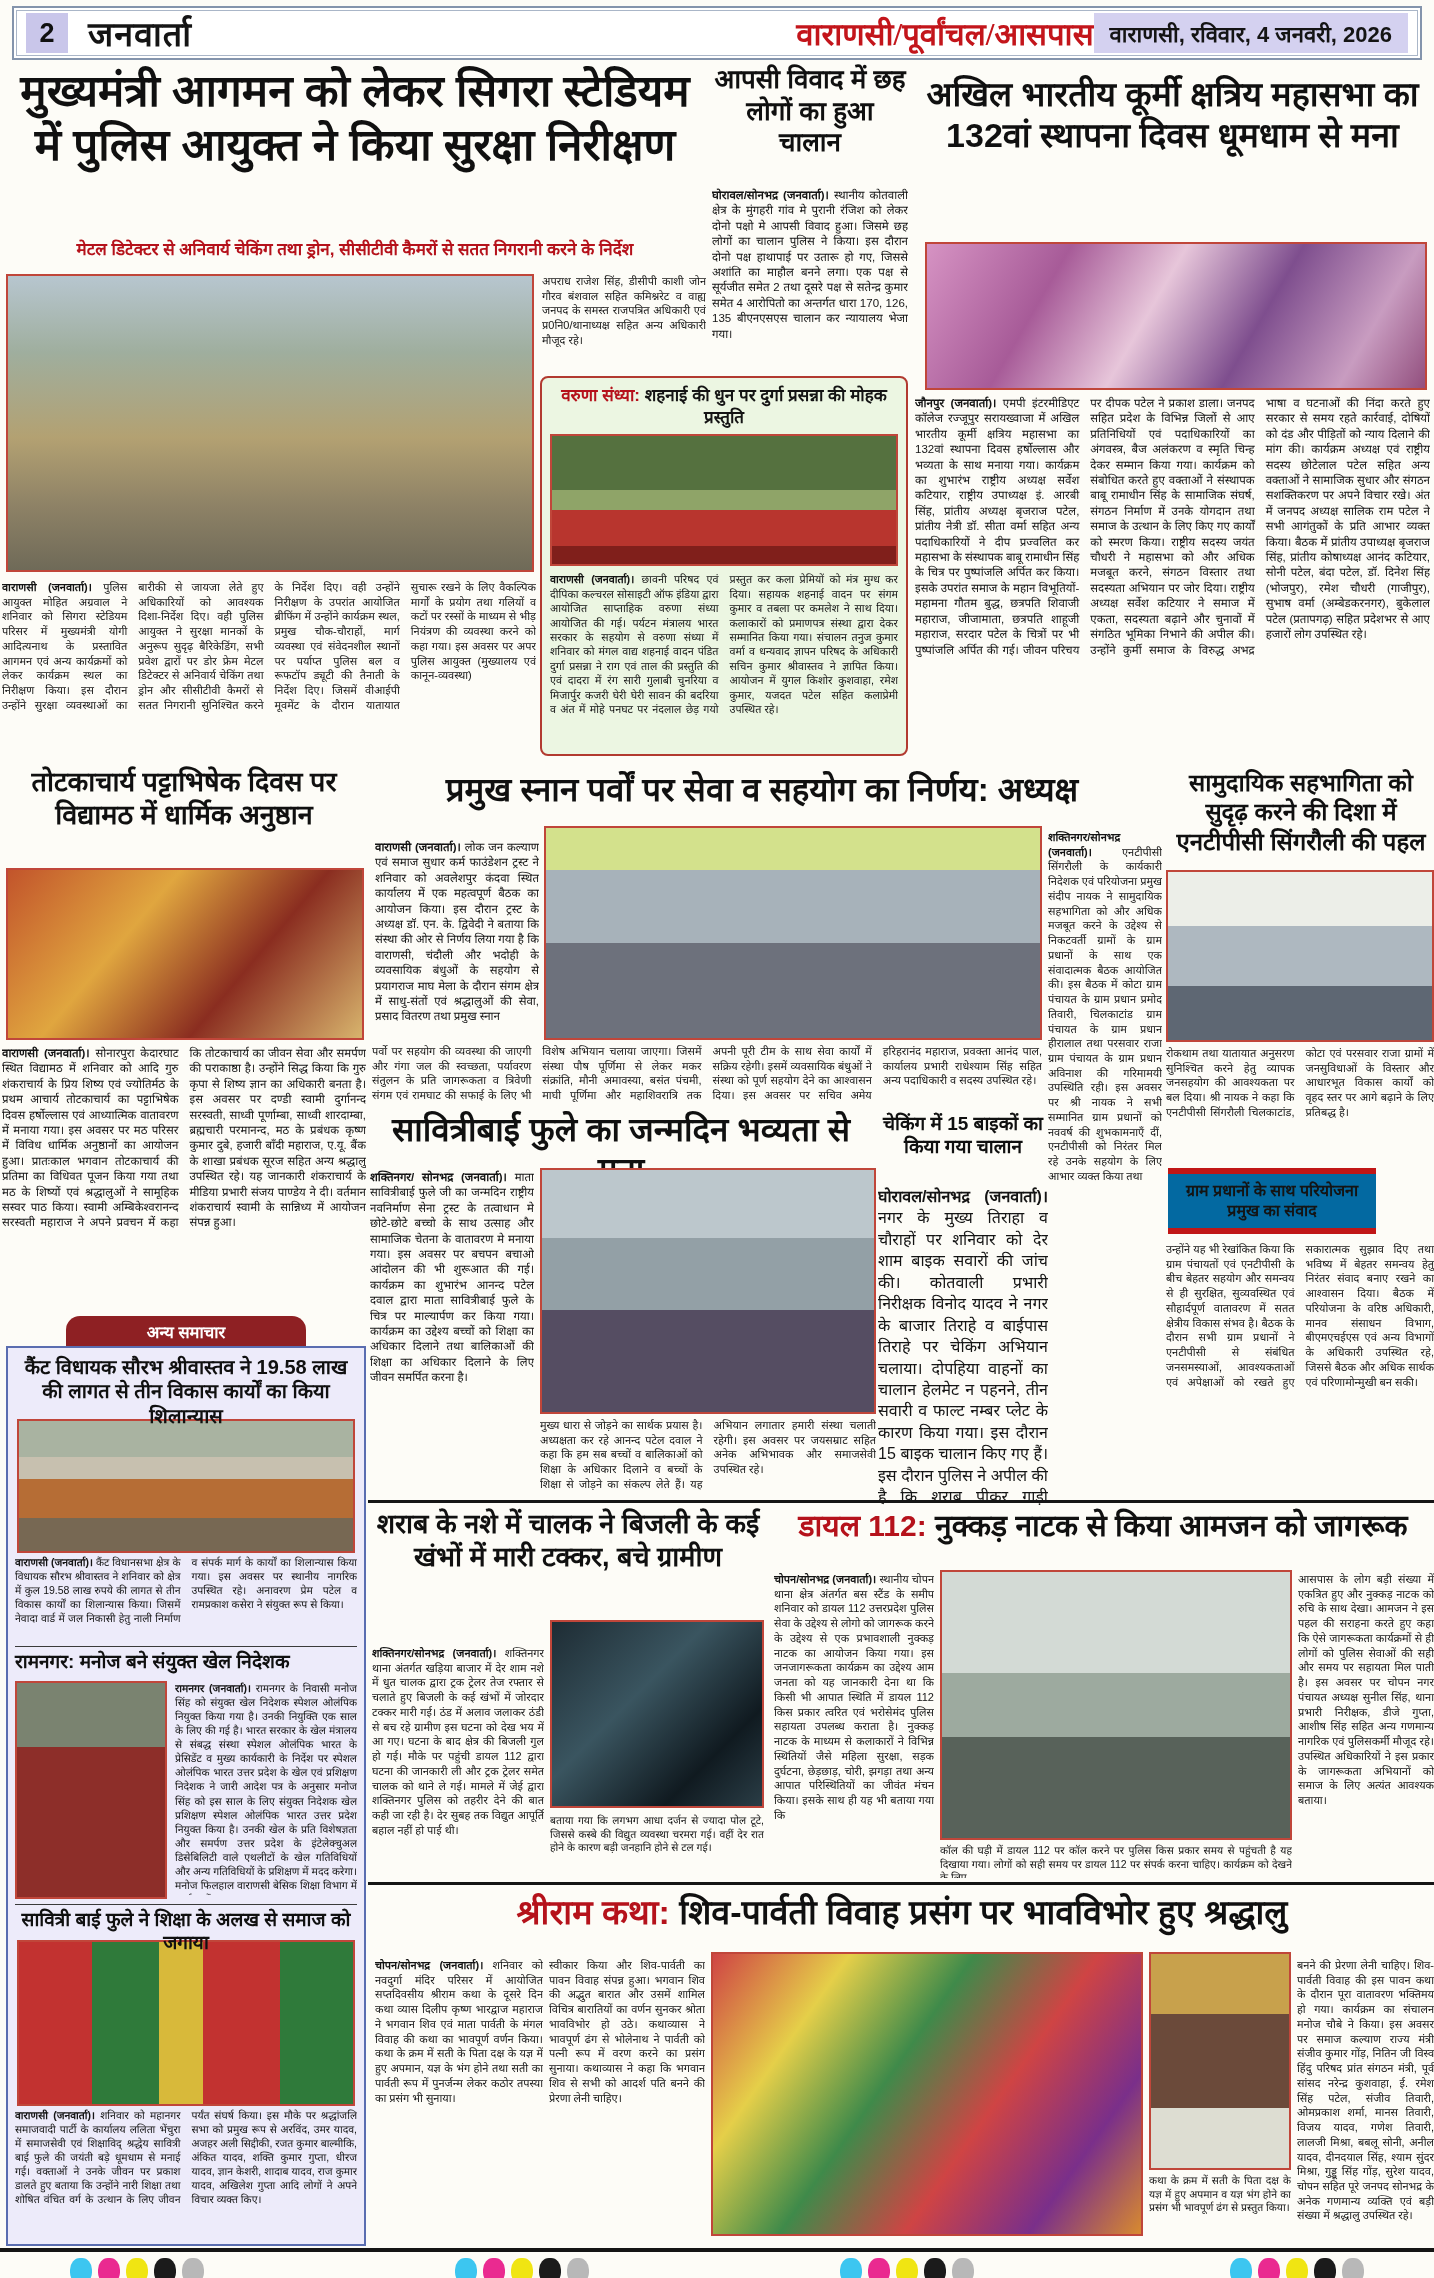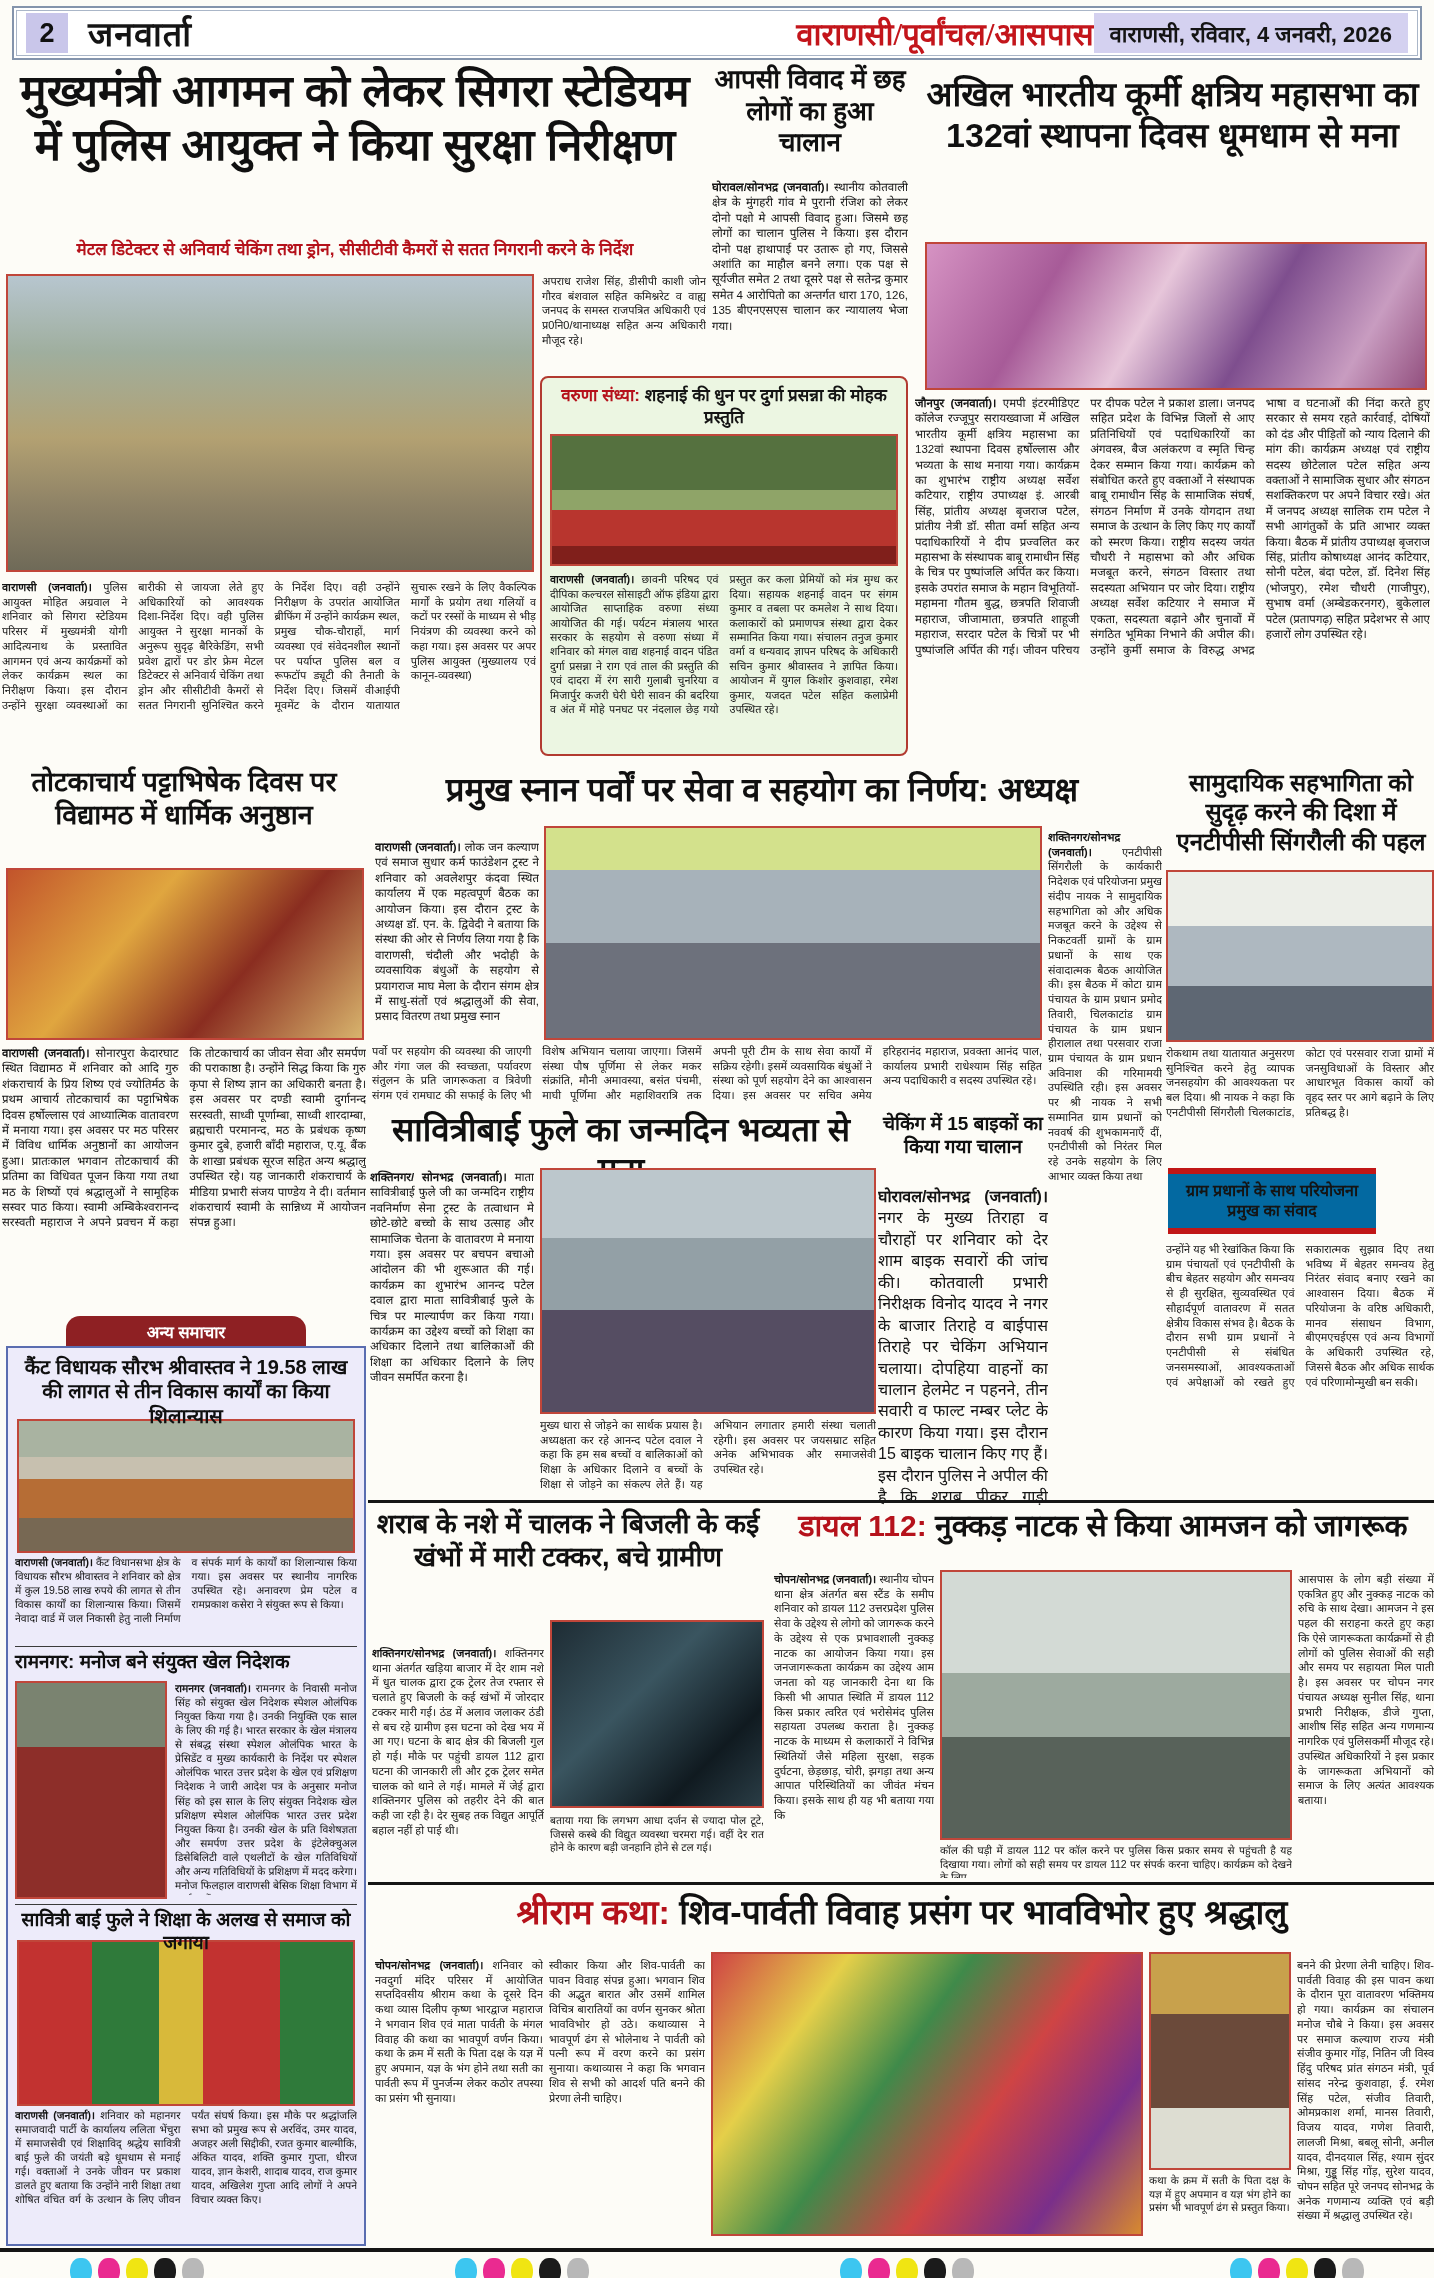--- a/index.html
+++ b/index.html
@@ -77,21 +77,21 @@
   <div class="abs hl" style="left:2px;top:64px;width:706px;height:172px;font-size:44px;">मुख्यमंत्री आगमन को लेकर सिगरा स्टेडियम में पुलिस आयुक्त ने किया सुरक्षा निरीक्षण</div>
   <div class="abs photo ph-police" style="left:6px;top:274px;width:528px;height:298px;"></div>
   <div class="abs body-txt" style="left:542px;top:274px;width:164px;height:98px;font-size:11px;">
     <p><span>अपराध राजेश सिंह, डीसीपी काशी जोन गौरव बंशवाल सहित कमिश्नरेट व वाह्य जनपद के समस्त राजपत्रित अधिकारी एवं प्र0नि0/थानाध्यक्ष सहित अन्य अधिकारी मौजूद रहे।</span></p>
   </div>
   <div class="abs body-txt c4" style="left:2px;top:580px;width:534px;height:192px;font-size:11px;">
     <p><b class="dl">वाराणसी (जनवार्ता)।</b><span>पुलिस आयुक्त मोहित अग्रवाल ने शनिवार को सिगरा स्टेडियम परिसर में मुख्यमंत्री योगी आदित्यनाथ के प्रस्तावित आगमन एवं अन्य कार्यक्रमों को लेकर कार्यक्रम स्थल का निरीक्षण किया। इस दौरान उन्होंने सुरक्षा व्यवस्थाओं का बारीकी से जायजा लेते हुए अधिकारियों को आवश्यक दिशा-निर्देश दिए। वही पुलिस आयुक्त ने सुरक्षा मानकों के अनुरूप सुदृढ़ बैरिकेडिंग, सभी प्रवेश द्वारों पर डोर फ्रेम मेटल डिटेक्टर से अनिवार्य चेकिंग तथा ड्रोन और सीसीटीवी कैमरों से सतत निगरानी सुनिश्चित करने के निर्देश दिए। वही उन्होंने निरीक्षण के उपरांत आयोजित ब्रीफिंग में उन्होंने कार्यक्रम स्थल, प्रमुख चौक-चौराहों, मार्ग व्यवस्था एवं संवेदनशील स्थानों पर पर्याप्त पुलिस बल व रूफटॉप ड्यूटी की तैनाती के निर्देश दिए। जिसमें वीआईपी मूवमेंट के दौरान यातायात सुचारू रखने के लिए वैकल्पिक मार्गों के प्रयोग तथा गलियों व कटों पर रस्सों के माध्यम से भीड़ नियंत्रण की व्यवस्था करने को कहा गया। इस अवसर पर अपर पुलिस आयुक्त (मुख्यालय एवं कानून-व्यवस्था)</span></p>
   </div>
 
   <div class="abs hl" style="left:712px;top:64px;width:196px;height:112px;font-size:26px;">आपसी विवाद में छह लोगों का हुआ चालान</div>
-  <div class="abs body-txt" style="left:712px;top:180px;width:196px;height:192px;">
+  <div class="abs body-txt" style="left:712px;top:188px;width:196px;height:192px;">
     <p><b class="dl">घोरावल/सोनभद्र (जनवार्ता)।</b><span>स्थानीय कोतवाली क्षेत्र के मुंगहरी गांव मे पुरानी रंजिश को लेकर दोनो पक्षो मे आपसी विवाद हुआ। जिसमे छह लोगों का चालान पुलिस ने किया। इस दौरान दोनो पक्ष हाथापाई पर उतारू हो गए, जिससे अशांति का माहौल बनने लगा। एक पक्ष से सूर्यजीत समेत 2 तथा दूसरे पक्ष से सतेन्द्र कुमार समेत 4 आरोपितो का अन्तर्गत धारा 170, 126, 135 बीएनएसएस चालान कर न्यायालय भेजा गया।</span></p>
   </div>
 
   <div class="abs" id="varuna-box">
     <div class="vh"><span class="red">वरुणा संध्या:</span><span> शहनाई की धुन पर दुर्गा प्रसन्ना की मोहक प्रस्तुति</span></div>
     <div class="photo ph-varuna" style="width:344px;height:128px;margin:0 auto;"></div>
     <div class="body-txt c2" style="width:348px;height:196px;margin:6px auto 0 auto;font-size:10.8px;">
       <p><b class="dl">वाराणसी (जनवार्ता)।</b><span>छावनी परिषद एवं दीपिका कल्चरल सोसाइटी ऑफ इंडिया द्वारा आयोजित साप्ताहिक वरुणा संध्या आयोजित की गई। पर्यटन मंत्रालय भारत सरकार के सहयोग से वरुणा संध्या में शनिवार को मंगल वाद्य शहनाई वादन पंडित दुर्गा प्रसन्ना ने राग एवं ताल की प्रस्तुति की एवं दादरा में रंग सारी गुलाबी चुनरिया व मिजार्पुर कजरी घेरी घेरी सावन की बदरिया व अंत में मोहे पनघट पर नंदलाल छेड़ गयो प्रस्तुत कर कला प्रेमियों को मंत्र मुग्ध कर दिया। सहायक शहनाई वादन पर संगम कुमार व तबला पर कमलेश ने साथ दिया। कलाकारों को प्रमाणपत्र संस्था द्वारा देकर सम्मानित किया गया। संचालन तनुज कुमार वर्मा व धन्यवाद ज्ञापन परिषद के अधिकारी सचिन कुमार श्रीवास्तव ने ज्ञापित किया। आयोजन में युगल किशोर कुशवाहा, रमेश कुमार, यजदत पटेल सहित कलाप्रेमी उपस्थित रहे।</span></p>
     </div>
   </div>

